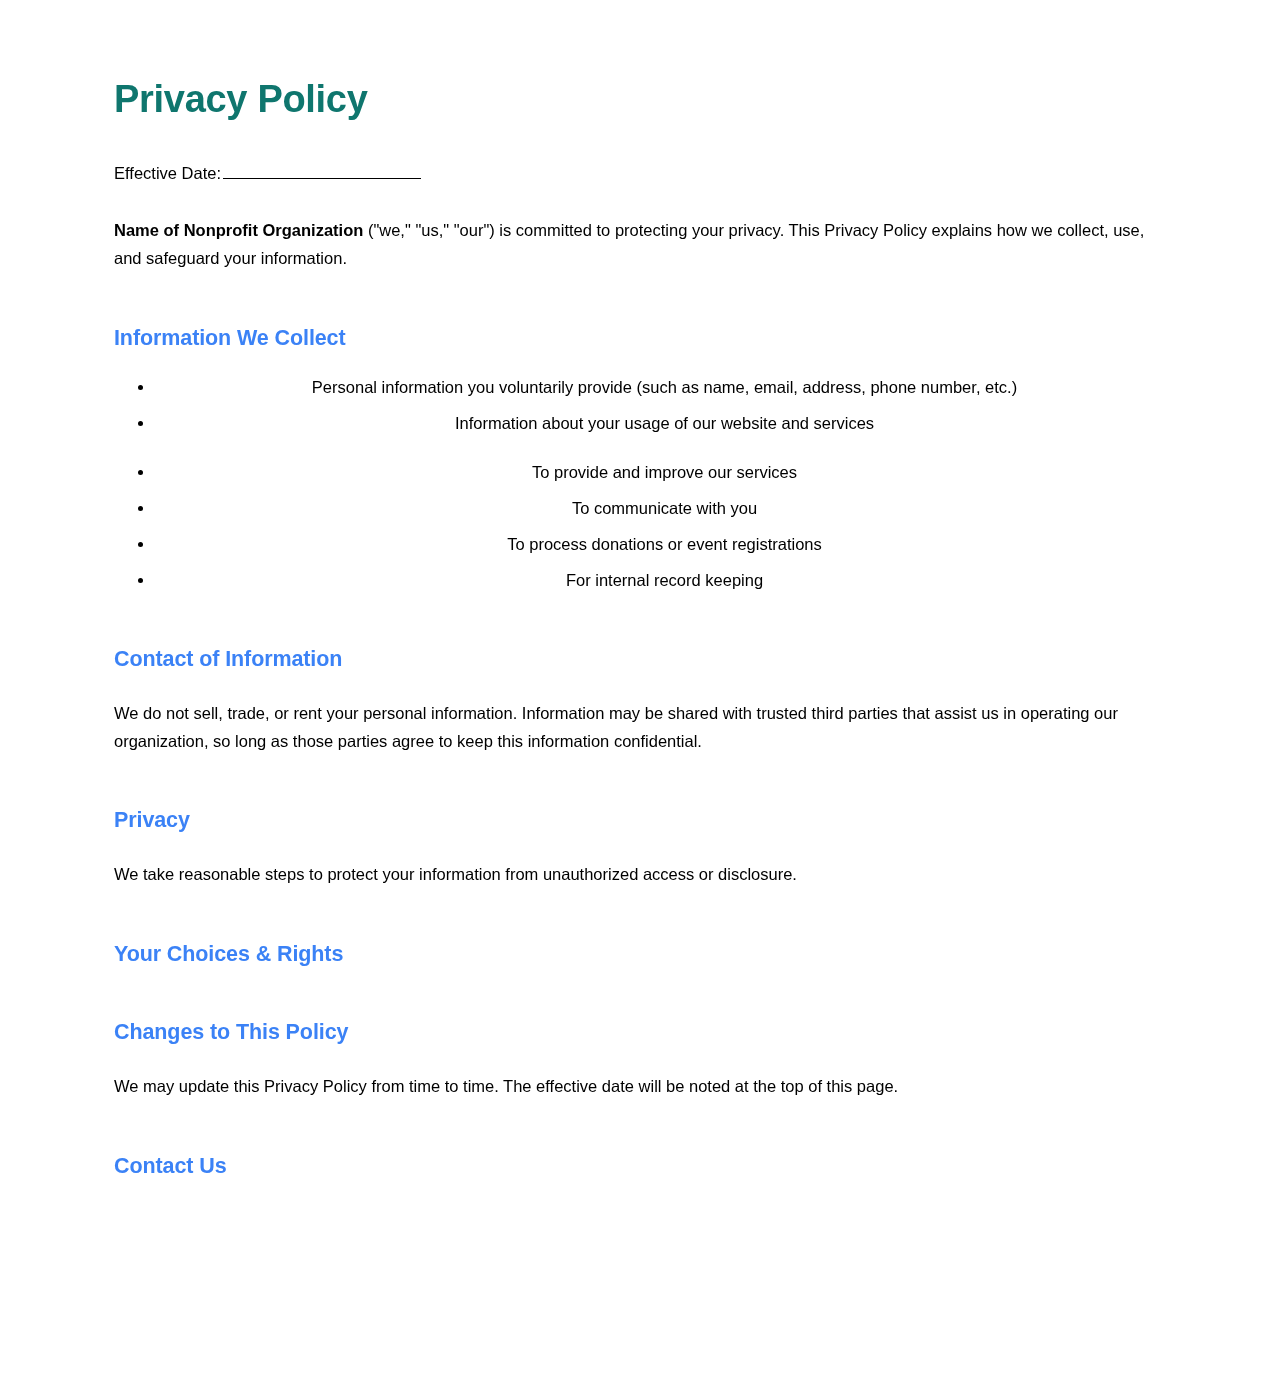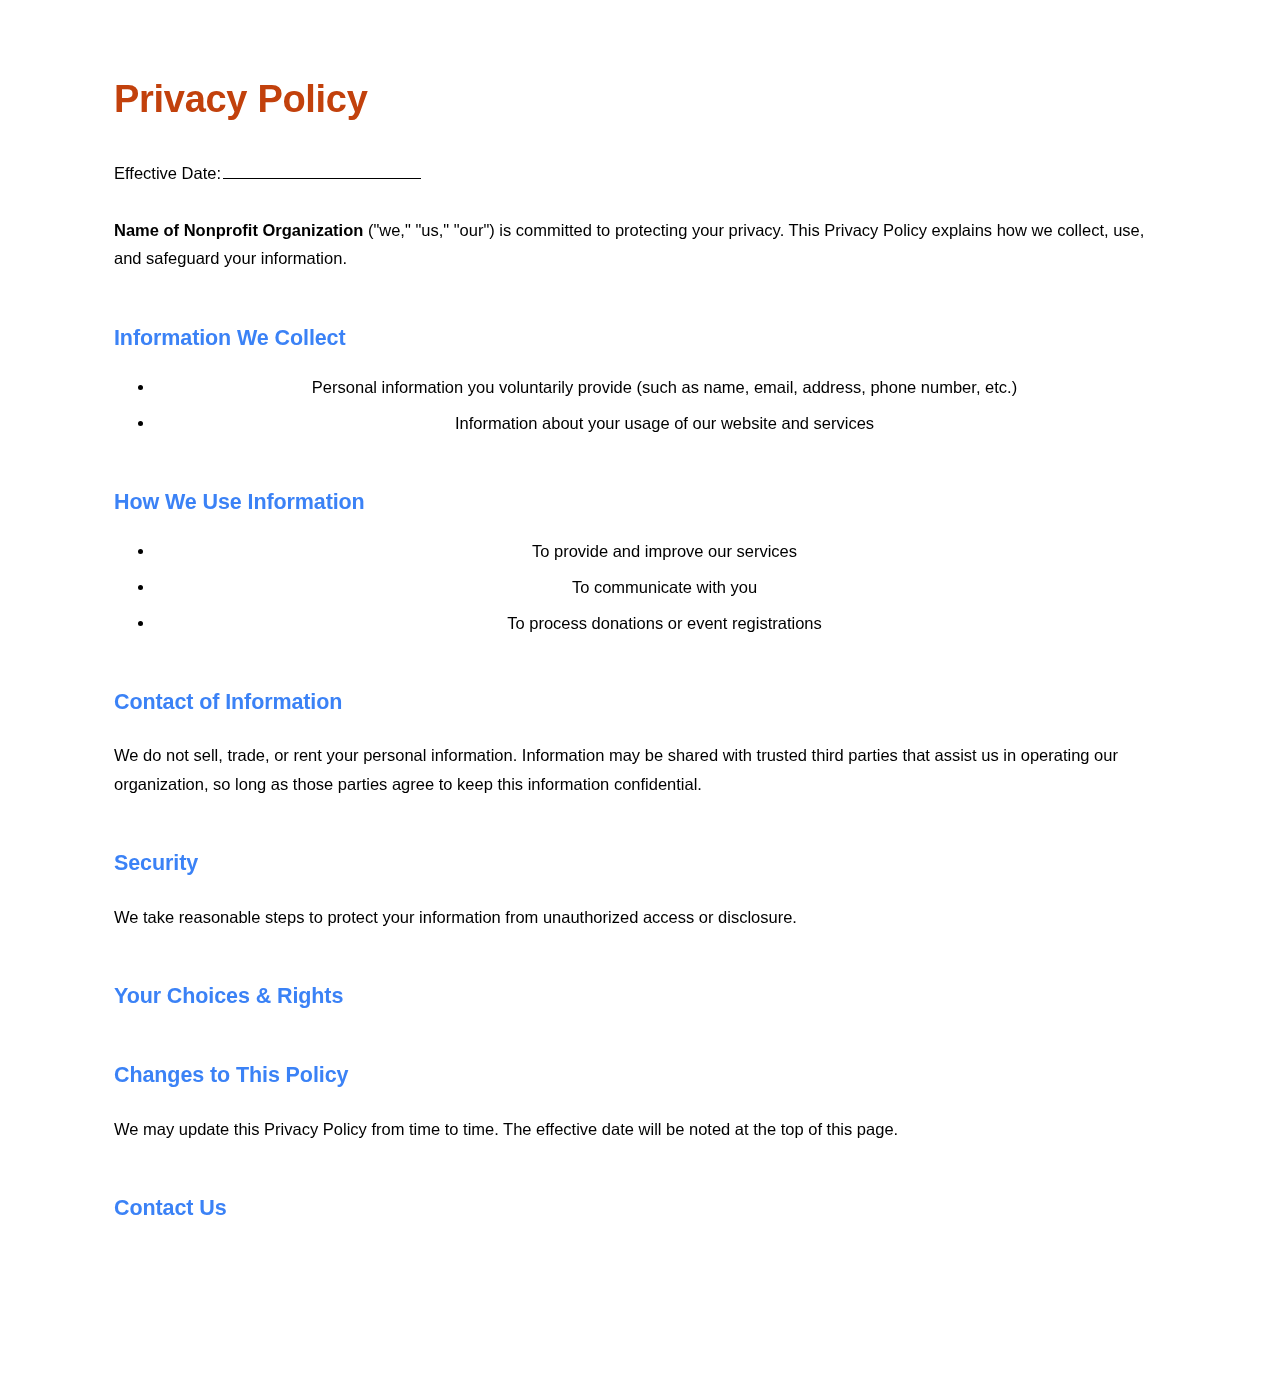--- a/index.html
+++ b/index.html
@@ -21,21 +21,21 @@
     min-height: 1399px;
     padding: 78px 91px 0 114px;
     background: #ffffff;
   }
   .doc-title {
     font-size: 38px;
     font-weight: bold;
     line-height: 1.15;
     letter-spacing: -0.3px;
     margin: 0 0 0 0;
-    color: #c2410c;
+    color: #0f766e;
   }
   .effective-line {
     font-size: 16.5px;
     line-height: 1.6;
     margin: 38px 0 0 0;
     white-space: nowrap;
   }
   .blank {
     display: inline-block;
     border-bottom: 1.6px solid #000;
@@ -106,31 +106,31 @@
   <p class="body-text">
     <span class="strong">Name of Nonprofit Organization</span><span> ("we," "us," "our") is committed to protecting your privacy. This Privacy Policy explains how we collect, use, and safeguard your information.</span>
   </p>
 
   <h2 class="section-heading">Information We Collect</h2>
   <ul class="bullet-list">
     <li>Personal information you voluntarily provide (such as name, email, address, phone number, etc.)</li>
     <li>Information about your usage of our website and services</li>
   </ul>
 
-  <h2 class="section-heading">How We Use Information</h2>
   <ul class="bullet-list">
     <li>To provide and improve our services</li>
     <li>To communicate with you</li>
     <li>To process donations or event registrations</li>
+    <li>For internal record keeping</li>
   </ul>
 
   <h2 class="section-heading">Contact of Information</h2>
   <p class="body-text tight">We do not sell, trade, or rent your personal information. Information may be shared with trusted third parties that assist us in operating our organization, so long as those parties agree to keep this information confidential.</p>
 
-  <h2 class="section-heading">Security</h2>
+  <h2 class="section-heading">Privacy</h2>
   <p class="body-text tight">We take reasonable steps to protect your information from unauthorized access or disclosure.</p>
 
   <h2 class="section-heading">Your Choices &amp; Rights</h2>
 
   <h2 class="section-heading">Changes to This Policy</h2>
   <p class="body-text tight">We may update this Privacy Policy from time to time. The effective date will be noted at the top of this page.</p>
 
   <h2 class="section-heading">Contact Us</h2>
 
 </div>

